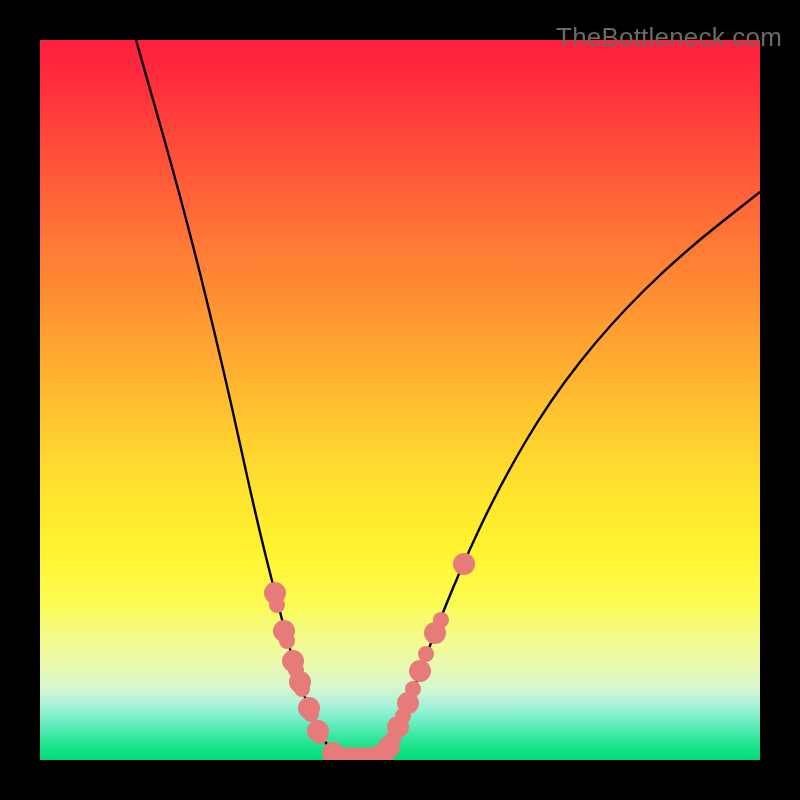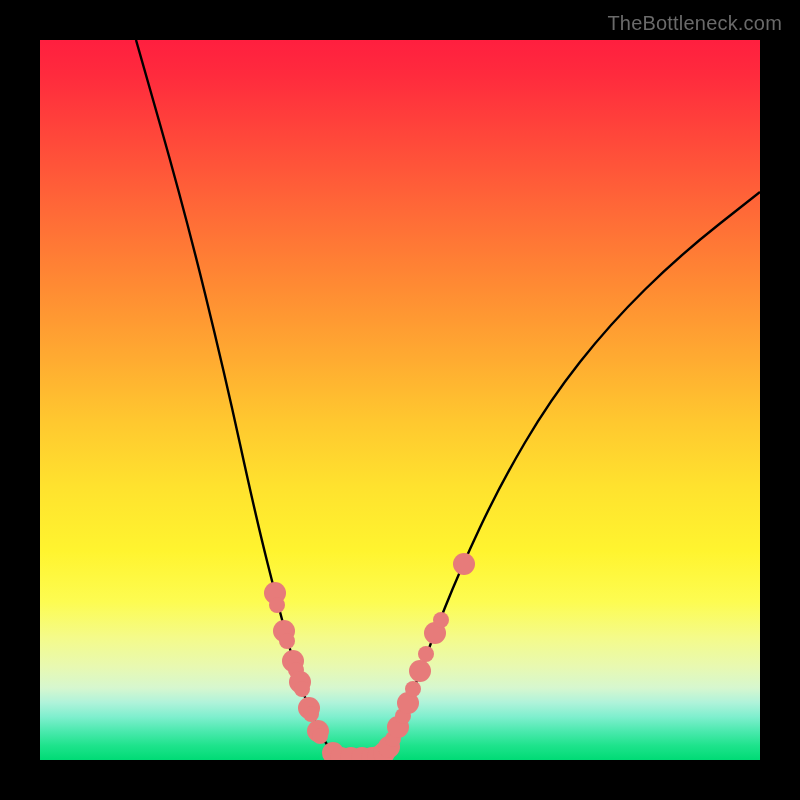--- a/index.html
+++ b/index.html
@@ -6,24 +6,24 @@
   body {
     width: 800px;
     height: 800px;
     background: #000000;
     position: relative;
     overflow: hidden;
     font-family: Arial, sans-serif;
   }
   .watermark {
     position: absolute;
-    top: 12px;
+    top: 22px;
     right: 18px;
     color: #6a6a6a;
-    font-size: 20px;
+    font-size: 26px;
     font-weight: 400;
     z-index: 30;
     letter-spacing: 0.2px;
   }
   .plot-area {
     position: absolute;
     left: 40px;
     top: 40px;
     width: 720px;
     height: 720px;

